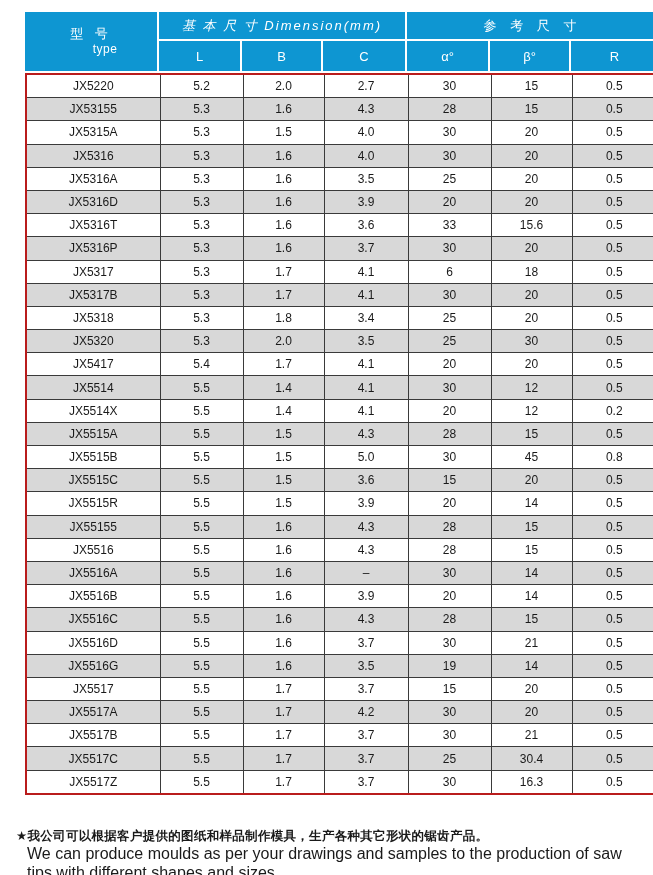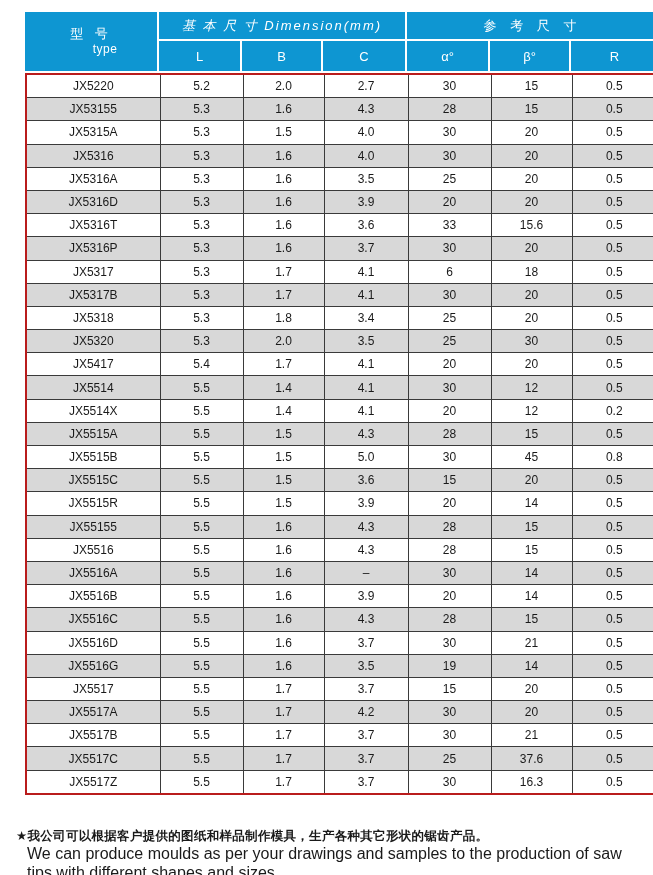--- a/index.html
+++ b/index.html
@@ -355,21 +355,21 @@
             <td>30</td>
             <td>21</td>
             <td>0.5</td>
           </tr>
           <tr>
             <td>JX5517C</td>
             <td>5.5</td>
             <td>1.7</td>
             <td>3.7</td>
             <td>25</td>
-            <td>37.6</td>
+            <td>30.4</td>
             <td>0.5</td>
           </tr>
           <tr>
             <td>JX5517Z</td>
             <td>5.5</td>
             <td>1.7</td>
             <td>3.7</td>
             <td>30</td>
             <td>16.3</td>
             <td>0.5</td>

